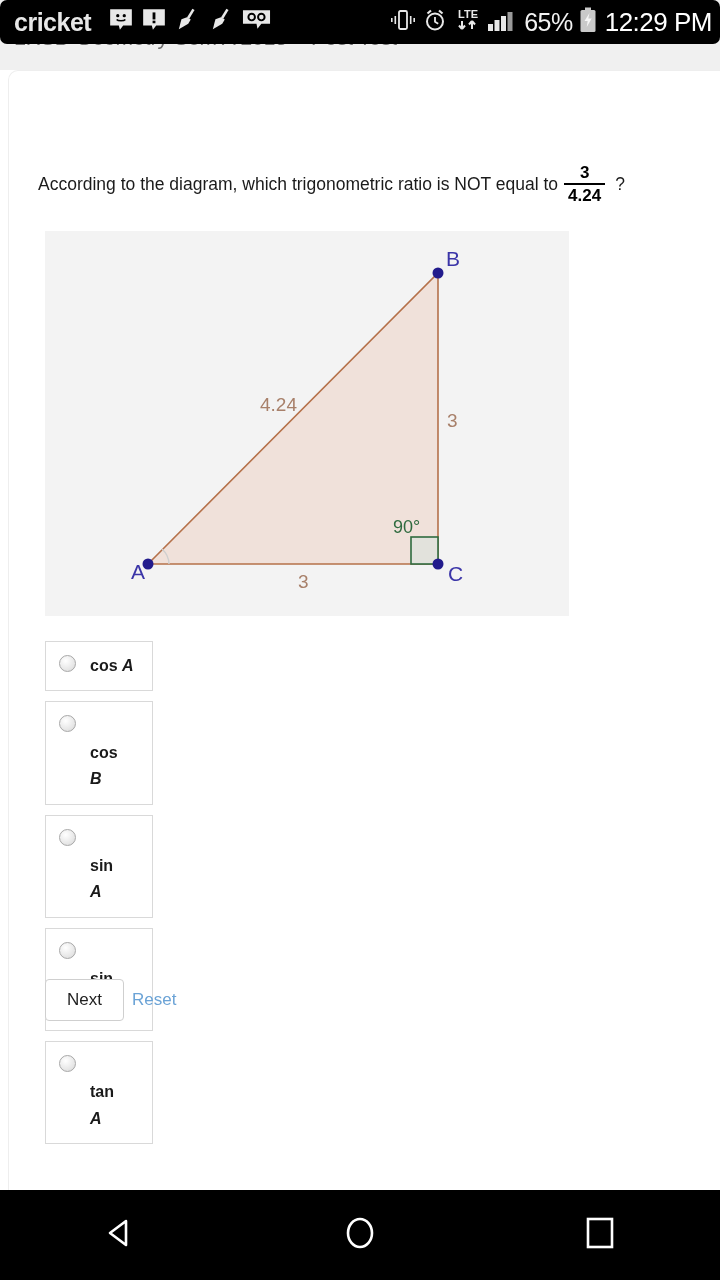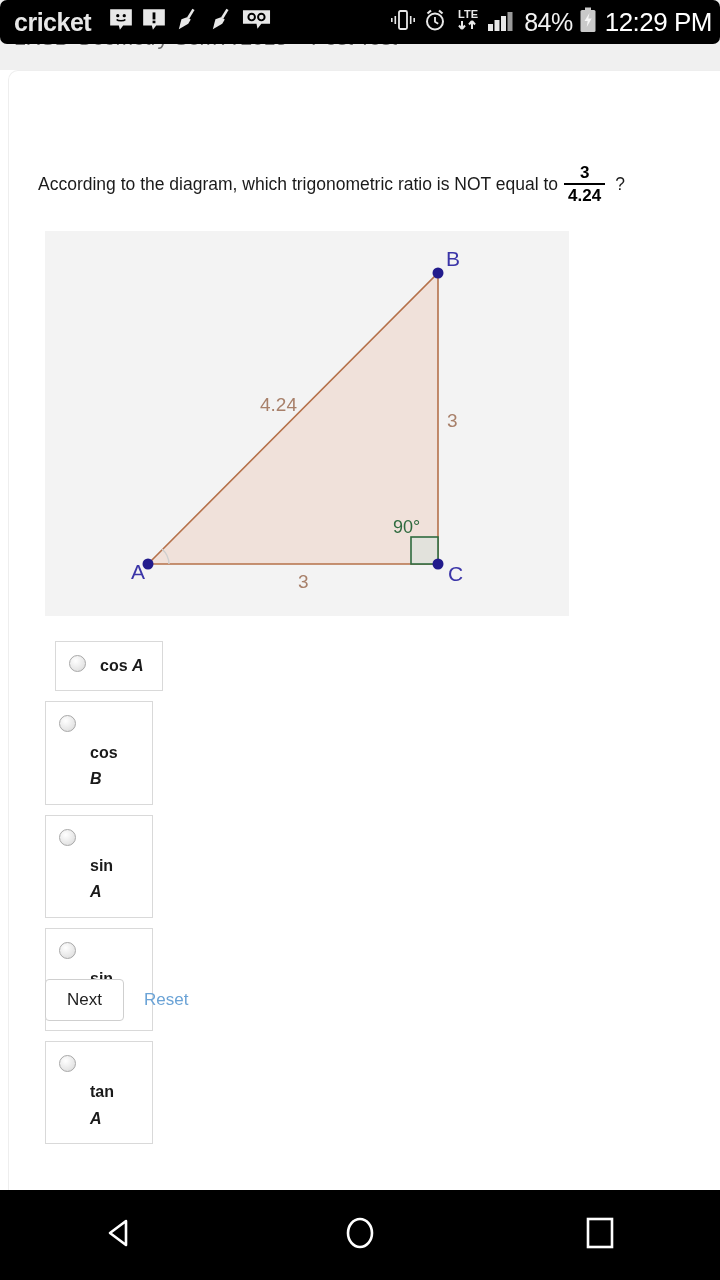--- a/index.html
+++ b/index.html
@@ -186,30 +186,29 @@
     font-weight: bold;
     color: #1a1a1a;
     line-height: 1.65;
     white-space: pre-line;
   }
   .opt-label .var {
     font-style: italic;
   }
 
   
-  .option.wrap { width: 108px; margin-left: 10px; }
+  .option.wrap { width: 108px; }
   .option.wrap .opt-label { white-space: normal; }
 
   
   .actions {
     position: absolute;
     left: 36px;
     top: 908px;
     display: flex;
-    gap: 12px;
   }
   .btn-next {
     border: 1px solid #cfcfcf;
     border-radius: 4px;
     background: #ffffff;
     padding: 10px 21px;
     font-size: 17px;
     color: #1f1f1f;
     font-family: "Liberation Sans", sans-serif;
     cursor: pointer;
@@ -417,21 +416,21 @@
 
     <span class="sb-icon">
       <svg width="30" height="24" viewBox="0 0 30 24">
         <rect x="0" y="16" width="5" height="7" fill="#e8e8e8"></rect>
         <rect x="6.5" y="12" width="5" height="11" fill="#e8e8e8"></rect>
         <rect x="13" y="8" width="5" height="15" fill="#e8e8e8"></rect>
         <rect x="19.5" y="4" width="5" height="19" fill="#9a9a9a"></rect>
       </svg>
     </span>
 
-    <span class="sb-pct">84%</span>
+    <span class="sb-pct">65%</span>
 
     <span class="sb-icon">
       <svg width="18" height="26" viewBox="0 0 18 26">
           <rect x="6" y="0.5" width="6" height="2.5" fill="#c9c9c9"></rect>
           <rect x="1.5" y="3" width="15" height="22" rx="1.5" fill="#c9c9c9"></rect>
           <path d="M10.5 6l-5 8h3.2l-1 6 5-8.4H9.3z" fill="#f6f6f6"></path>
         </svg>
     </span>
 
     <span class="sb-clock">12:29 PM</span>

